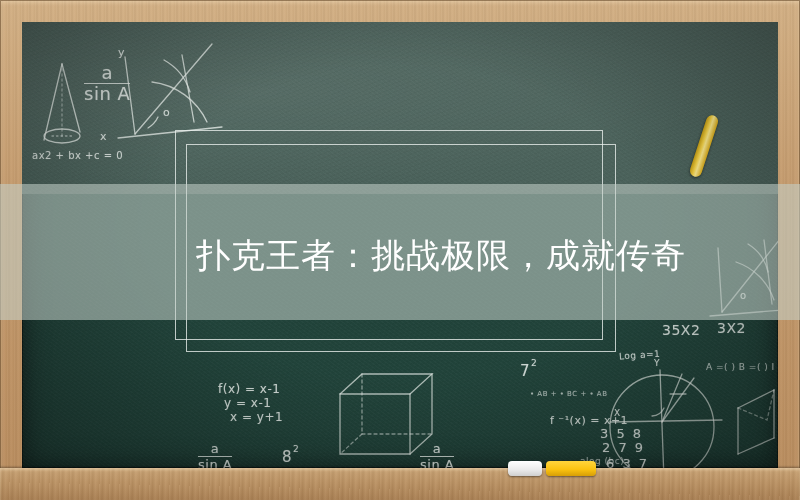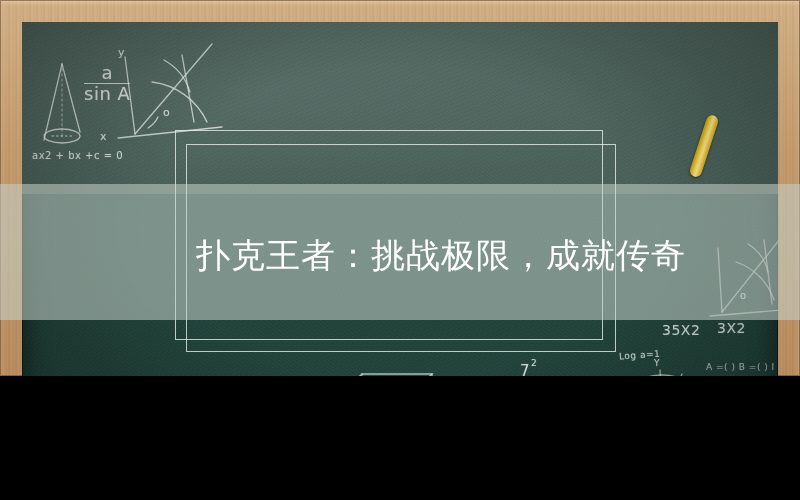--- a/index.html
+++ b/index.html
@@ -3,21 +3,21 @@
 <meta charset="utf-8">
 <style>
   html, body {
     margin: 0;
     padding: 0;
     background: #000;
   }
   #stage {
     position: relative;
     width: 800px;
-    height: 376px;
+    height: 500px;
     overflow: hidden;
     font-family: "Liberation Sans", "DejaVu Sans", sans-serif;
     background: #7f1d1d;
   }
 
   
   .frame {
     position: absolute;
     inset: 0;
     background:

